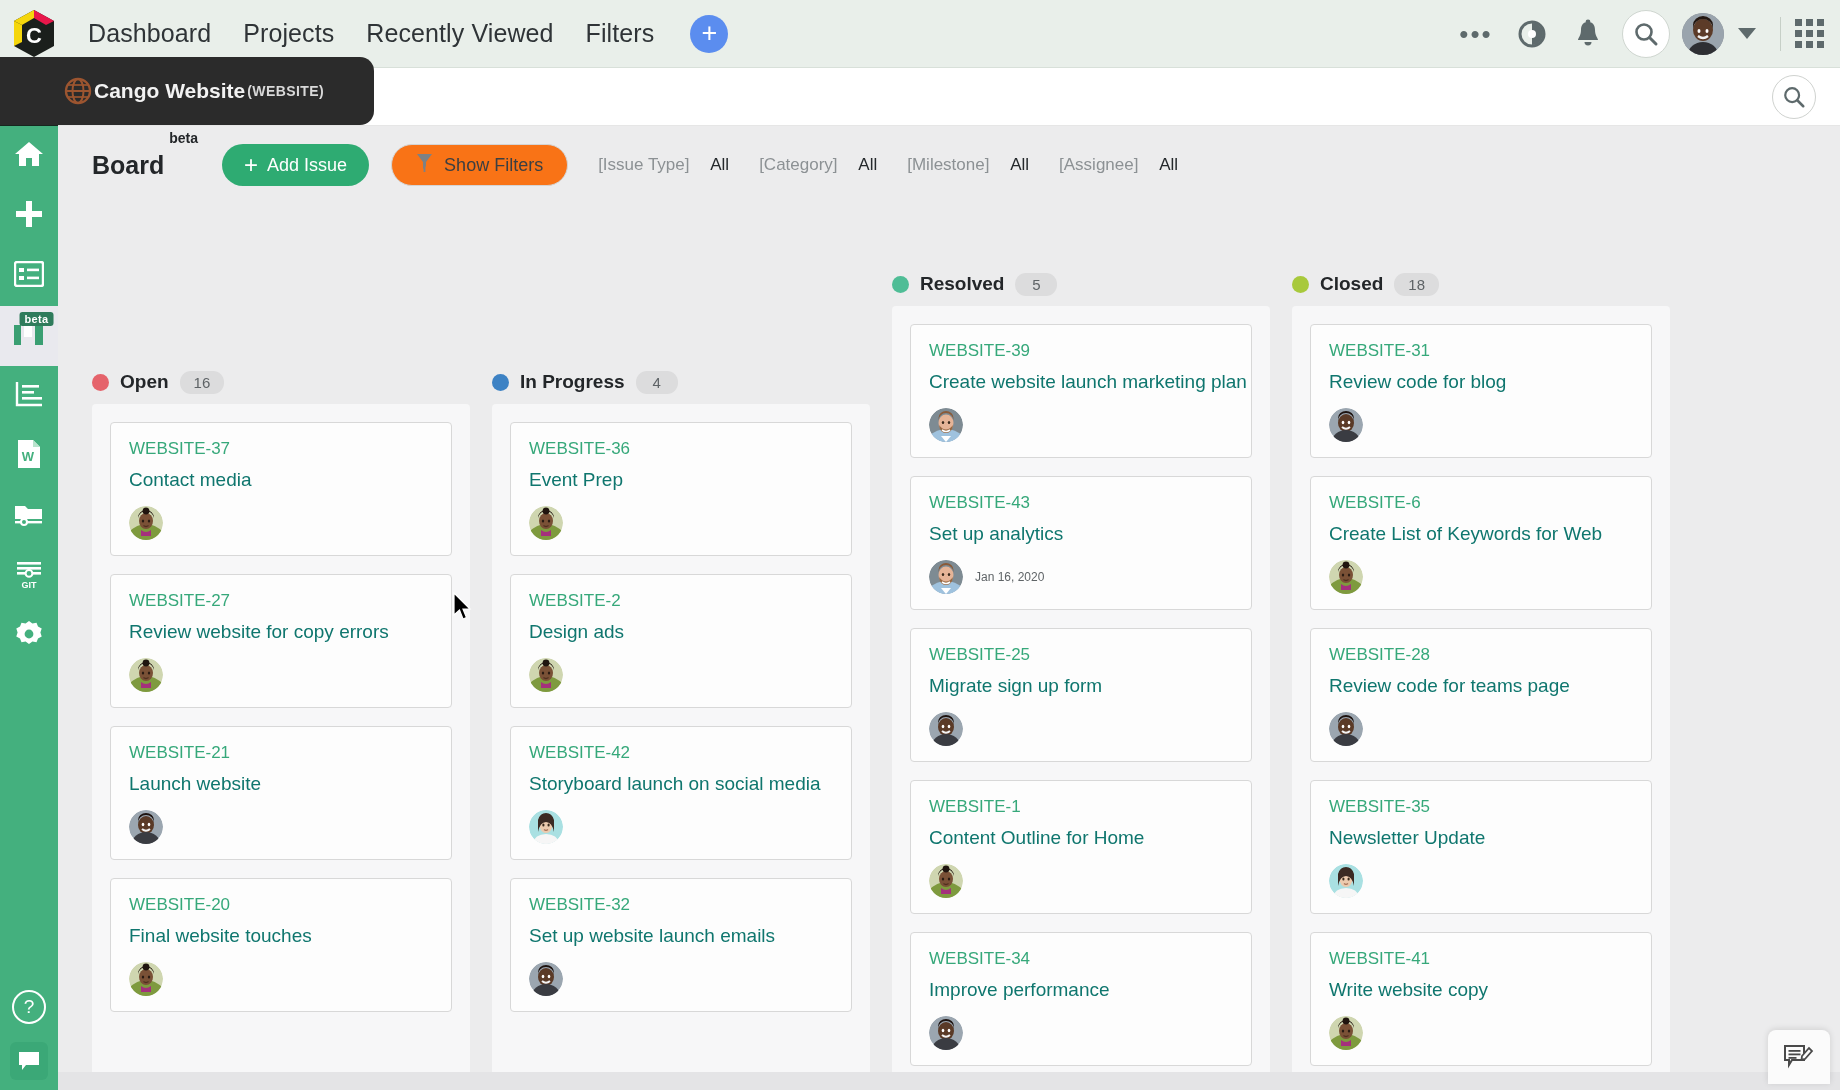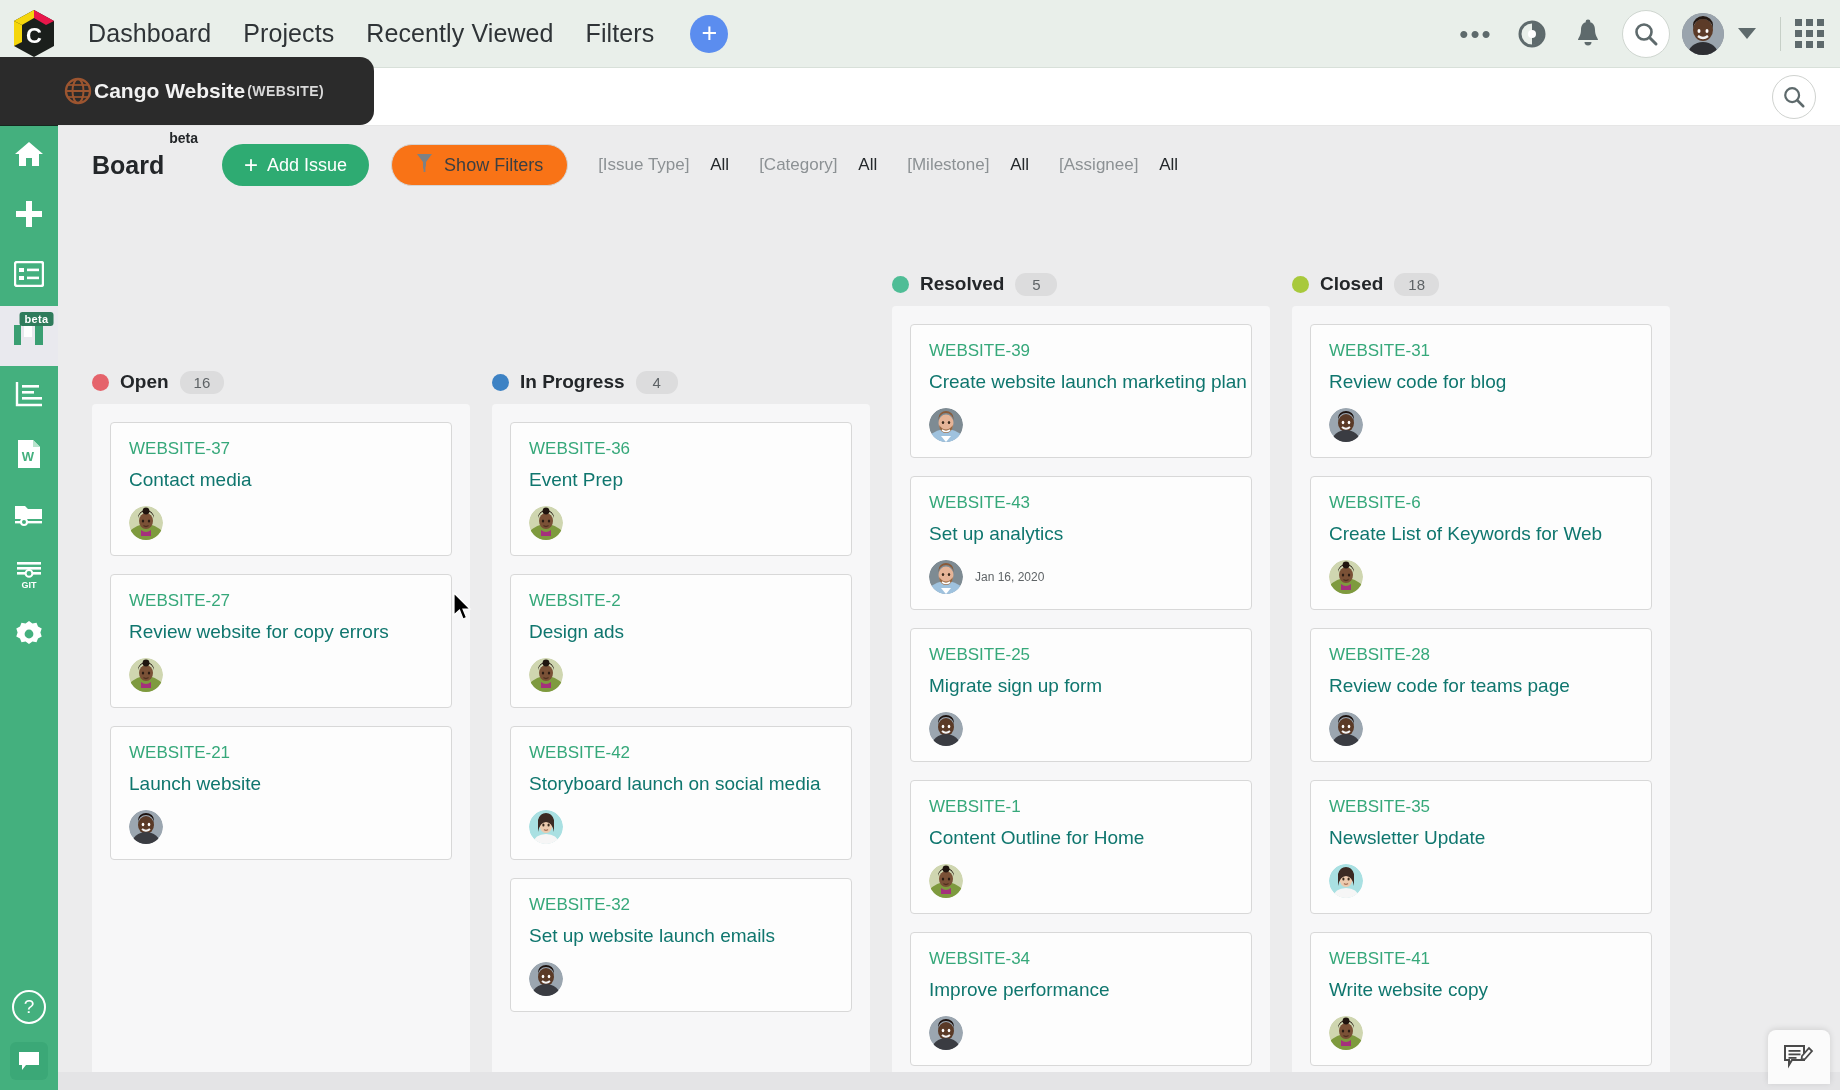--- a/index.html
+++ b/index.html
@@ -477,20 +477,39 @@
                     <ellipse cx="17" cy="15" rx="8" ry="9" fill="#5a3a27"></ellipse>
                     <path d="M9,13 a8,8 0 0 1 16,0 l0,-3 a8,7 0 0 0 -16,0 z" fill="#1d1310"></path>
                     <path d="M3,34 a14,12 0 0 1 28,0 z" fill="#3a3c42"></path>
                     <ellipse cx="14" cy="14.5" rx="1.3" ry="1.7" fill="#ffffff"></ellipse>
                     <ellipse cx="20" cy="14.5" rx="1.3" ry="1.7" fill="#ffffff"></ellipse>
                     <path d="M13,19 q4,3.4 8,0" stroke="#f3f3f3" stroke-width="2" fill="none"></path>
                   </svg>
                 </span>
               </div>
             </div>
+            <div class="card">
+              <div class="card-key">WEBSITE-20</div>
+              <div class="card-title">Final website touches</div>
+              <div class="card-foot">
+                <span class="av">
+                  <svg width="34" height="34" viewBox="0 0 34 34">
+                    <circle cx="17" cy="17" r="17" fill="#cfd6b0"></circle>
+                    <path d="M0,26 q8,-8 17,-8 q9,0 17,8 l0,8 l-34,0 z" fill="#7e9a3e"></path>
+                    <ellipse cx="17" cy="15" rx="7" ry="8" fill="#7a5136"></ellipse>
+                    <path d="M9,12 a8,8 0 0 1 16,0 q-2,-7 -8,-7 q-6,0 -8,7 z" fill="#20150f"></path>
+                    <circle cx="17" cy="5" r="3.4" fill="#20150f"></circle>
+                    <path d="M12,24 q5,4 10,0 l0,6 l-10,0 z" fill="#a4307c"></path>
+                    <ellipse cx="14" cy="15" rx="1.2" ry="1.6" fill="#2a1c14"></ellipse>
+                    <ellipse cx="20" cy="15" rx="1.2" ry="1.6" fill="#2a1c14"></ellipse>
+                    <path d="M14.5,19.5 q2.5,2 5,0" stroke="#50301f" stroke-width="1.3" fill="none"></path>
+                  </svg>
+                </span>
+              </div>
+            </div>
           </div>
         </div>
         <div class="column">
           <div class="col-head">
             <span class="col-dot" style="background: rgb(61, 130, 196);"></span>
             <span class="col-name">In Progress</span>
             <span class="col-count">4</span>
           </div>
           <div class="col-body">
             <div class="card">

